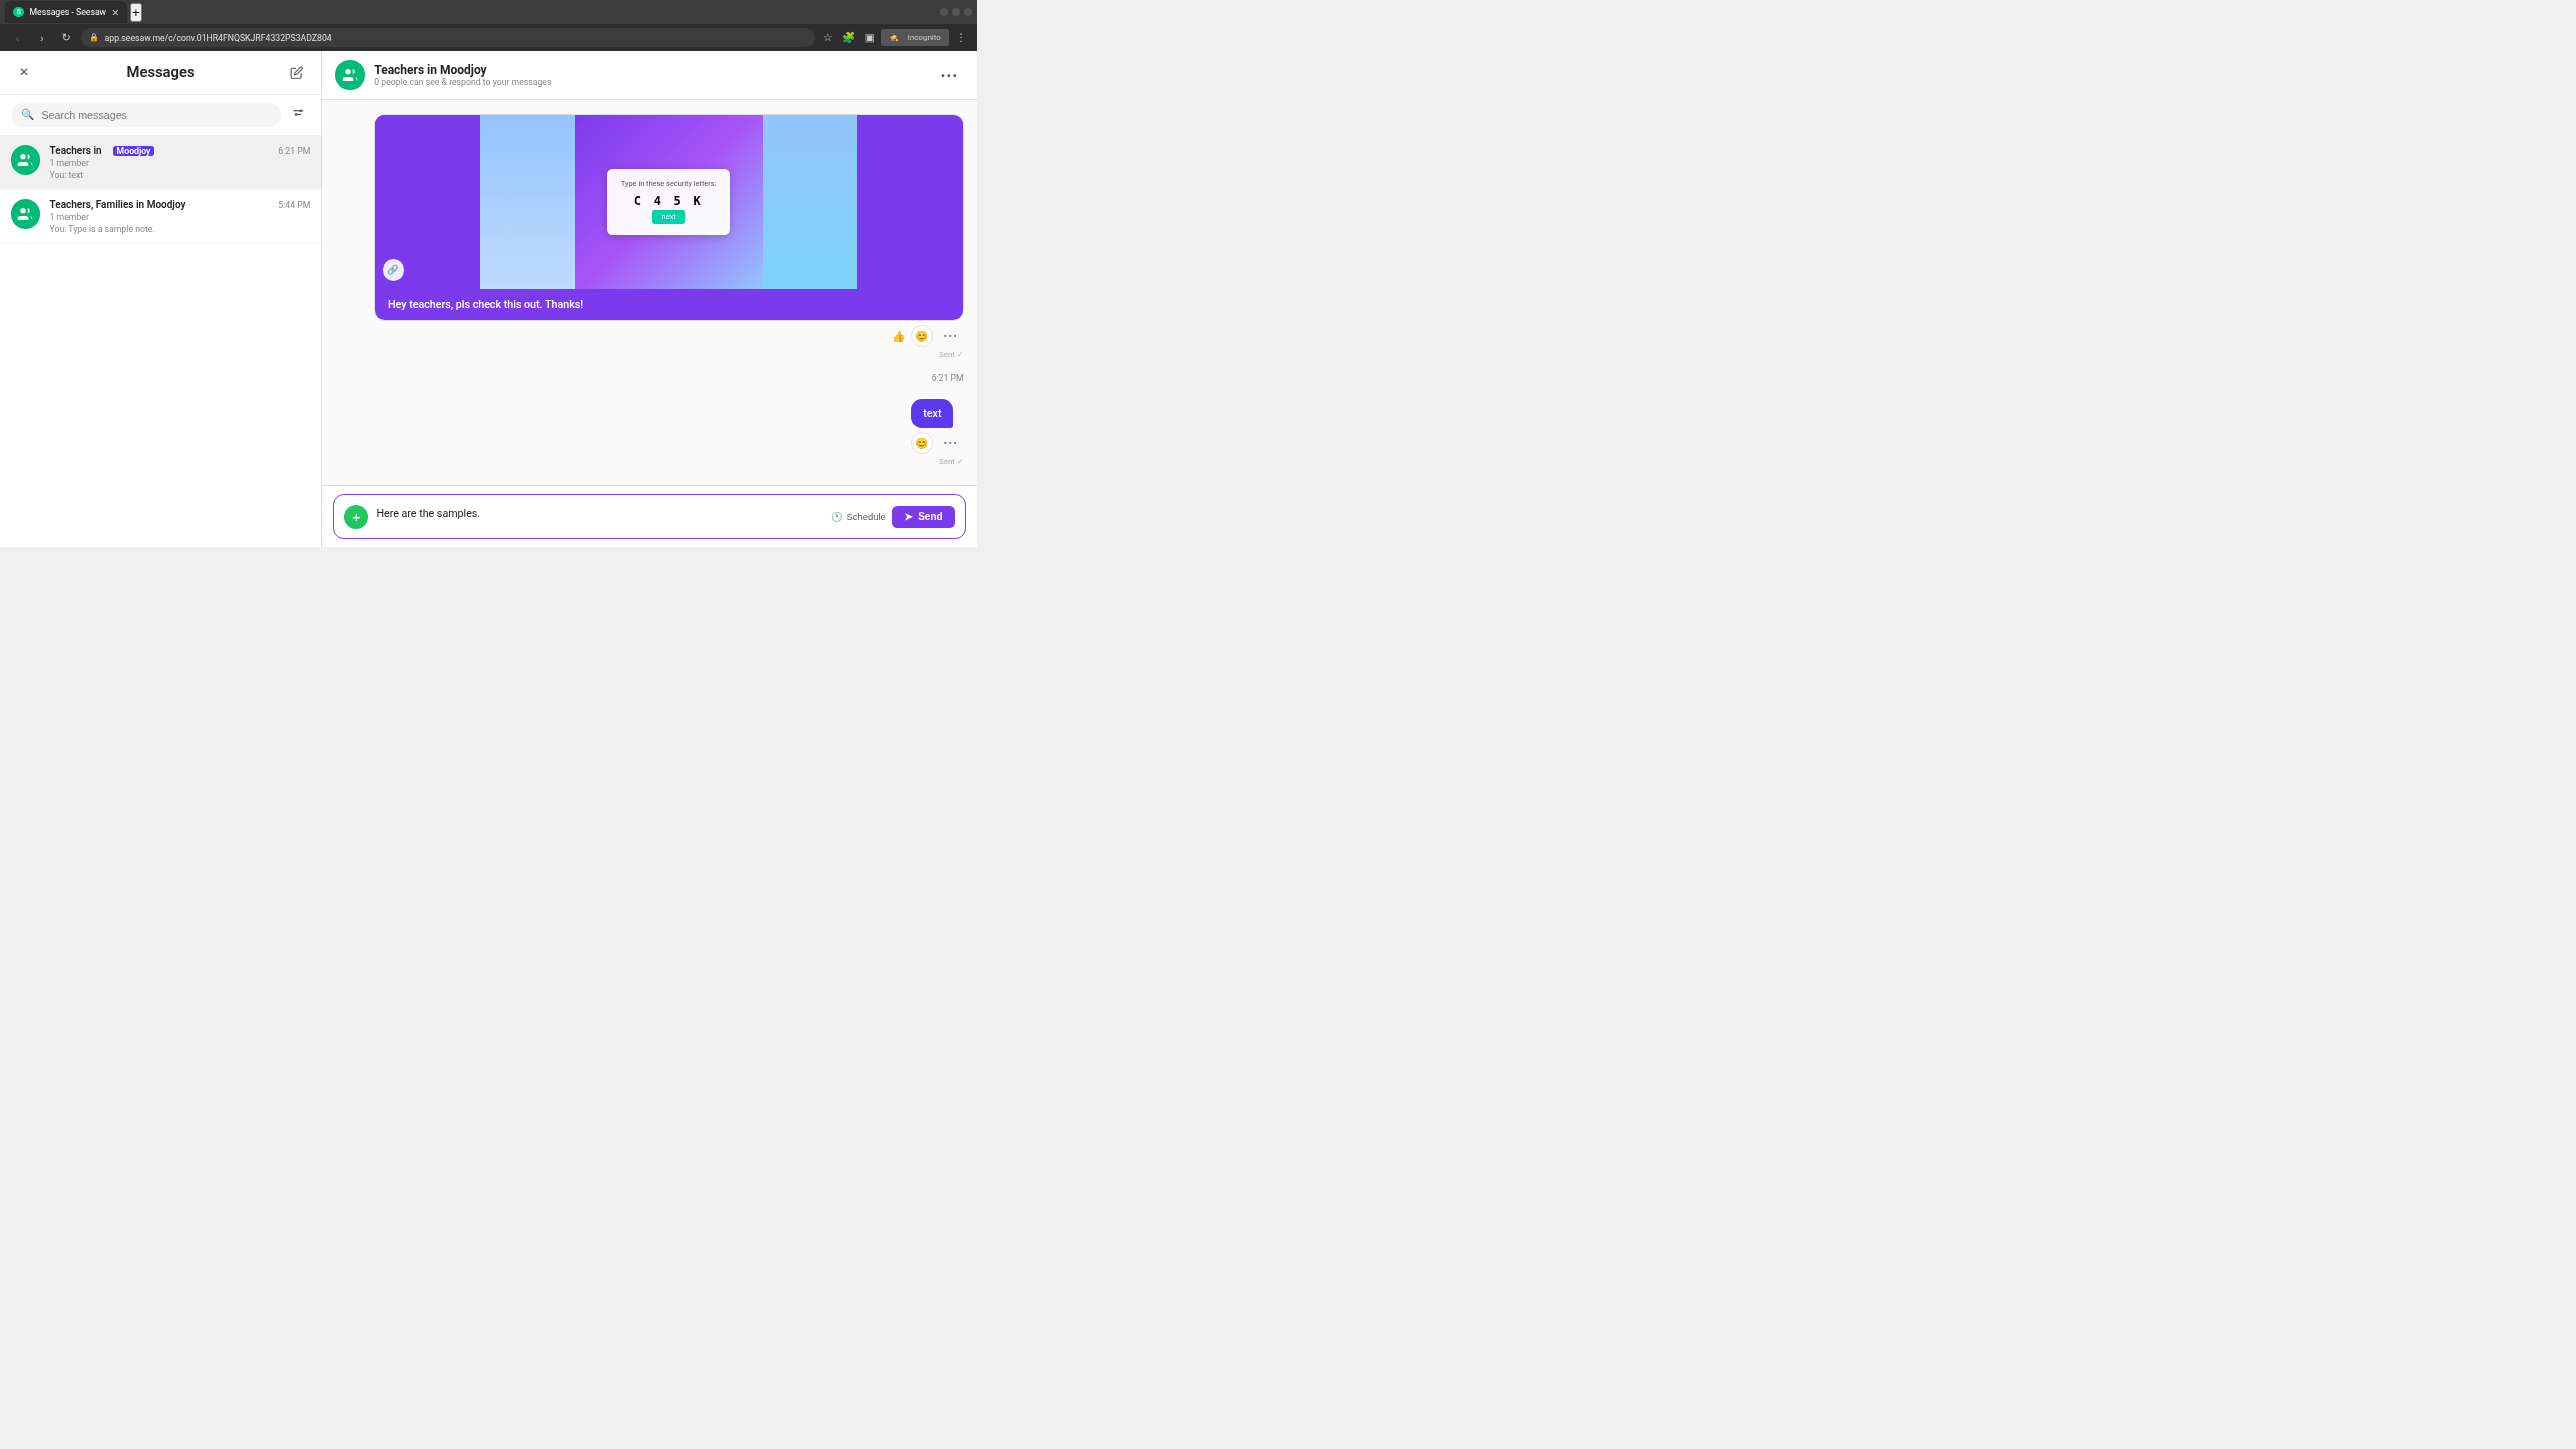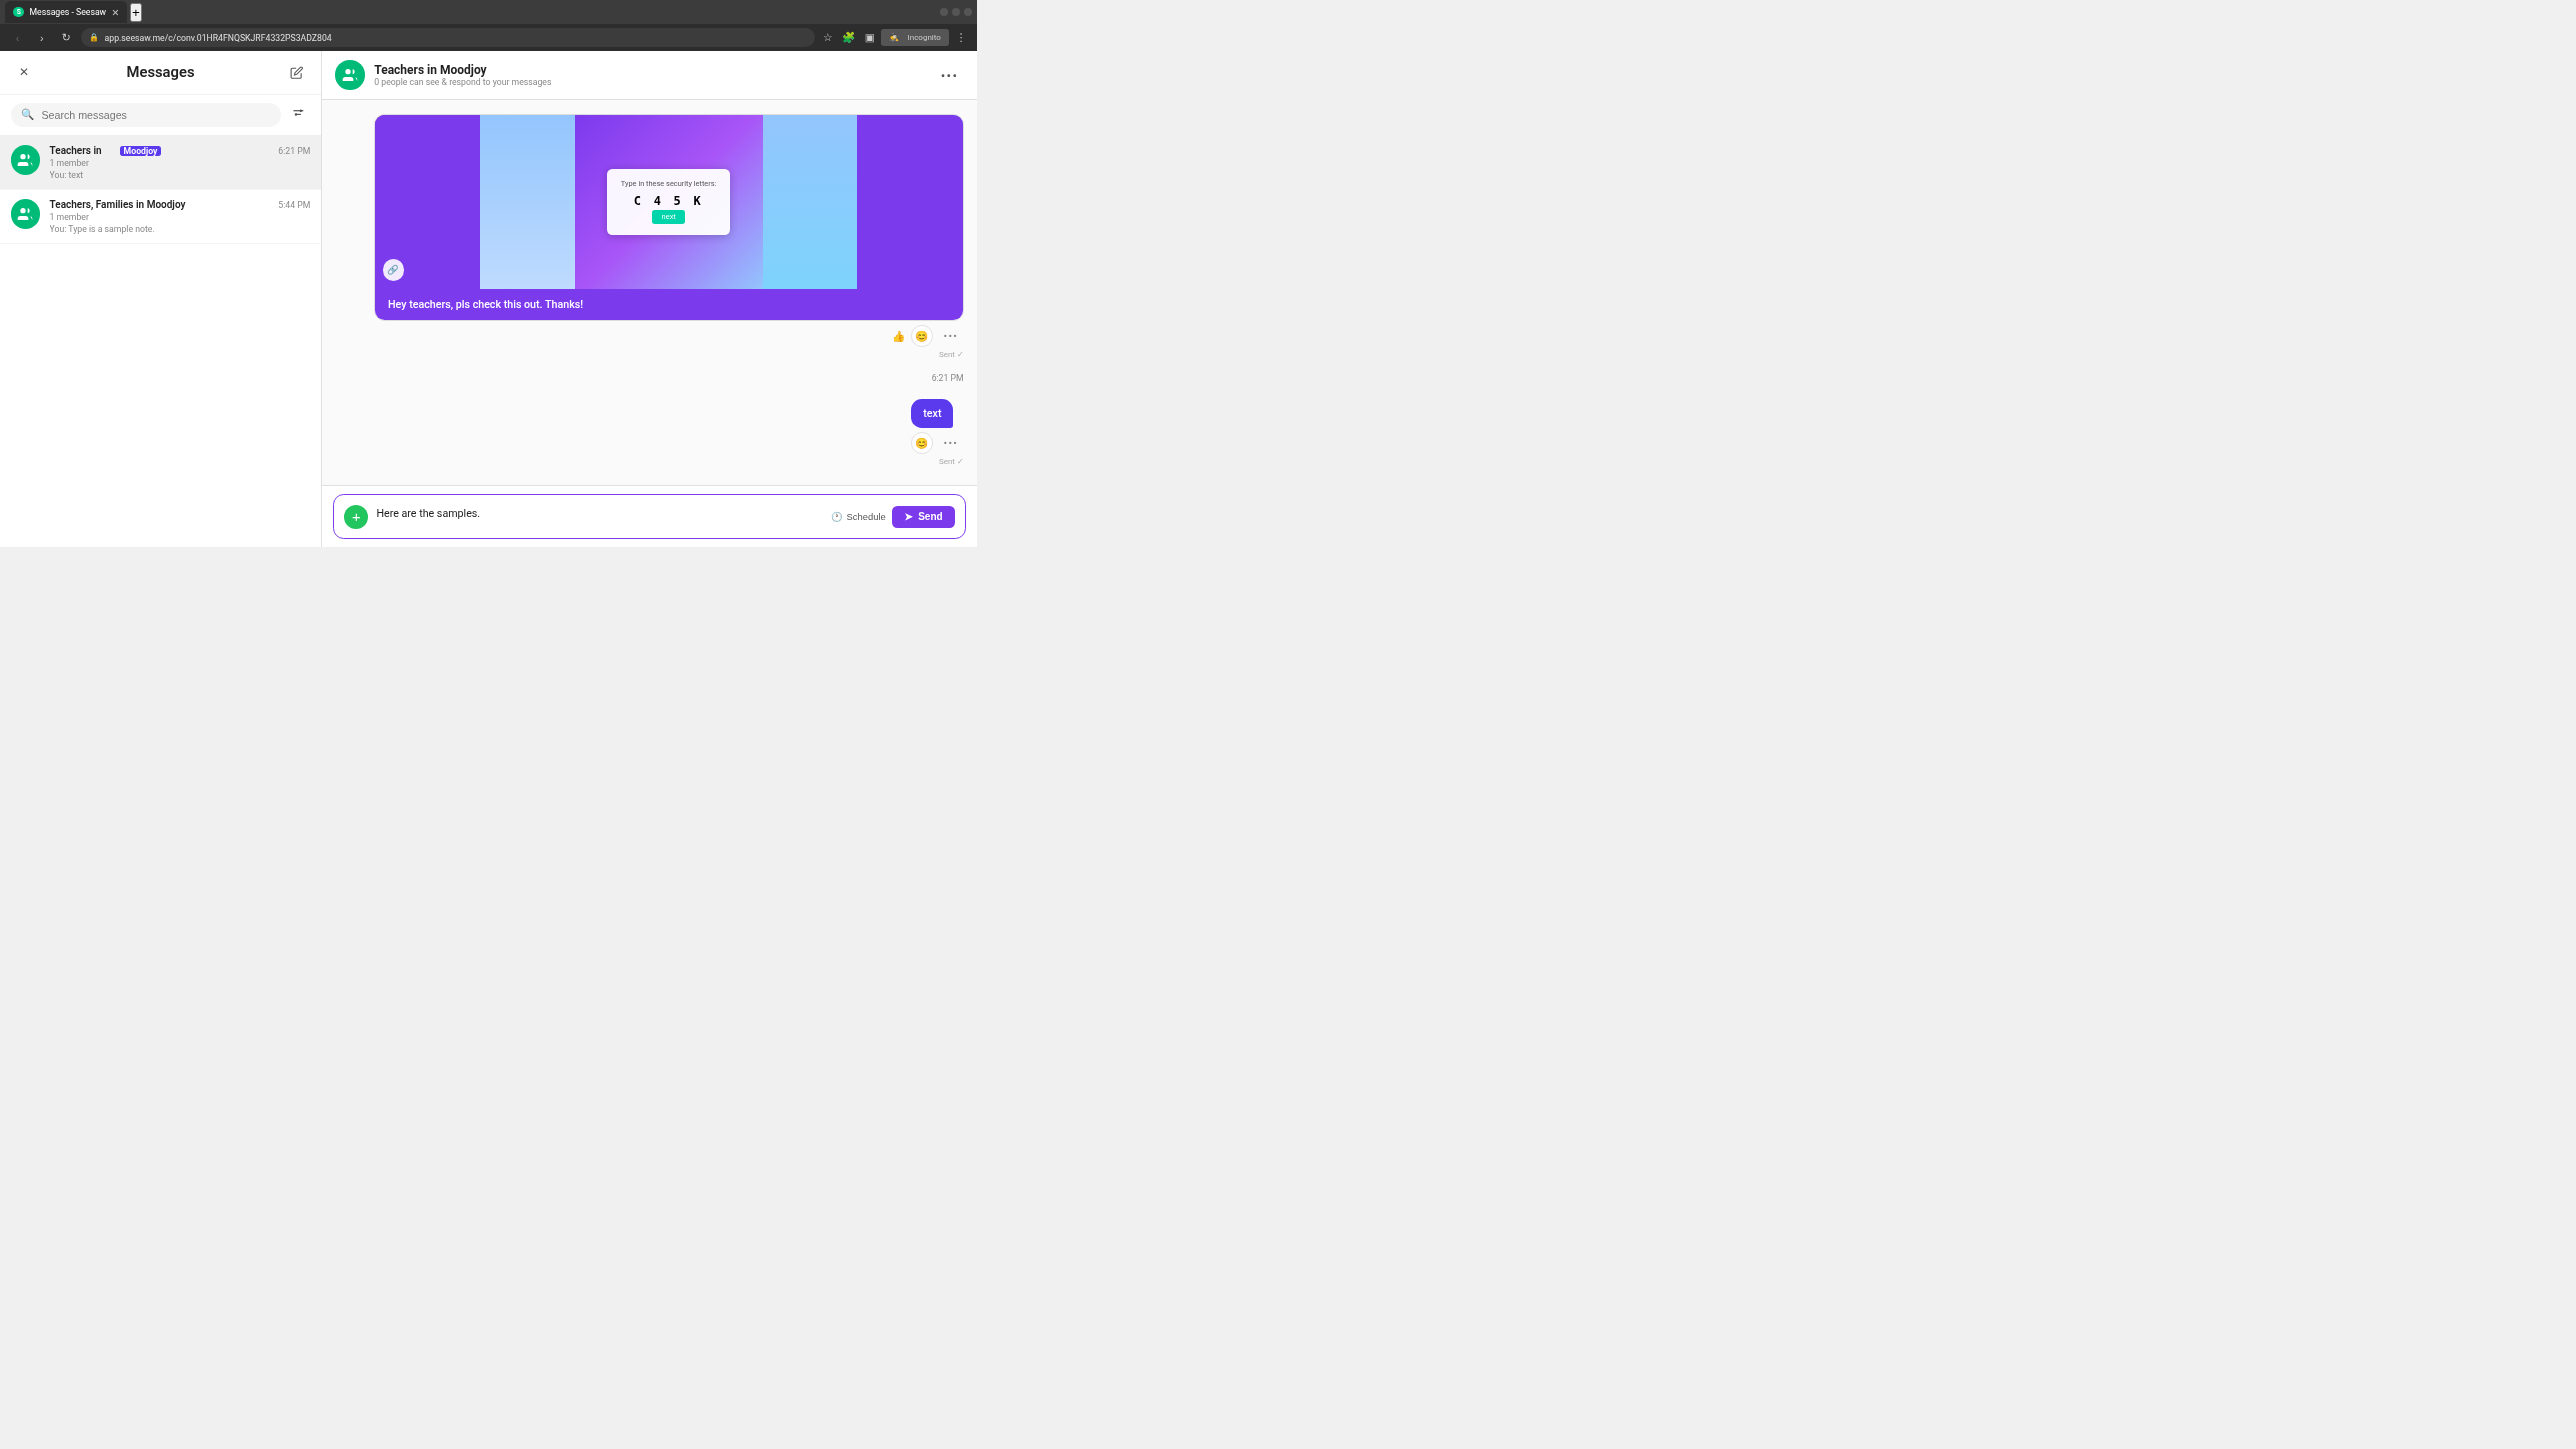--- a/index.html
+++ b/index.html
@@ -250,21 +250,21 @@
       align-items: baseline;
       margin-bottom: 2px;
     }
 
     .conv-name {
       font-size: 10px;
       font-weight: 600;
       color: #222;
       display: flex;
       align-items: center;
-      gap: 18px;
+      gap: 11px;
       flex-wrap: wrap;
     }
 
     .conv-name .moodjoy-badge {
       background: #5b3aee;
       color: white;
       border-radius: 2.7px;
       padding: 0 4px;
       font-size: 8.7px;
       font-weight: 600;

